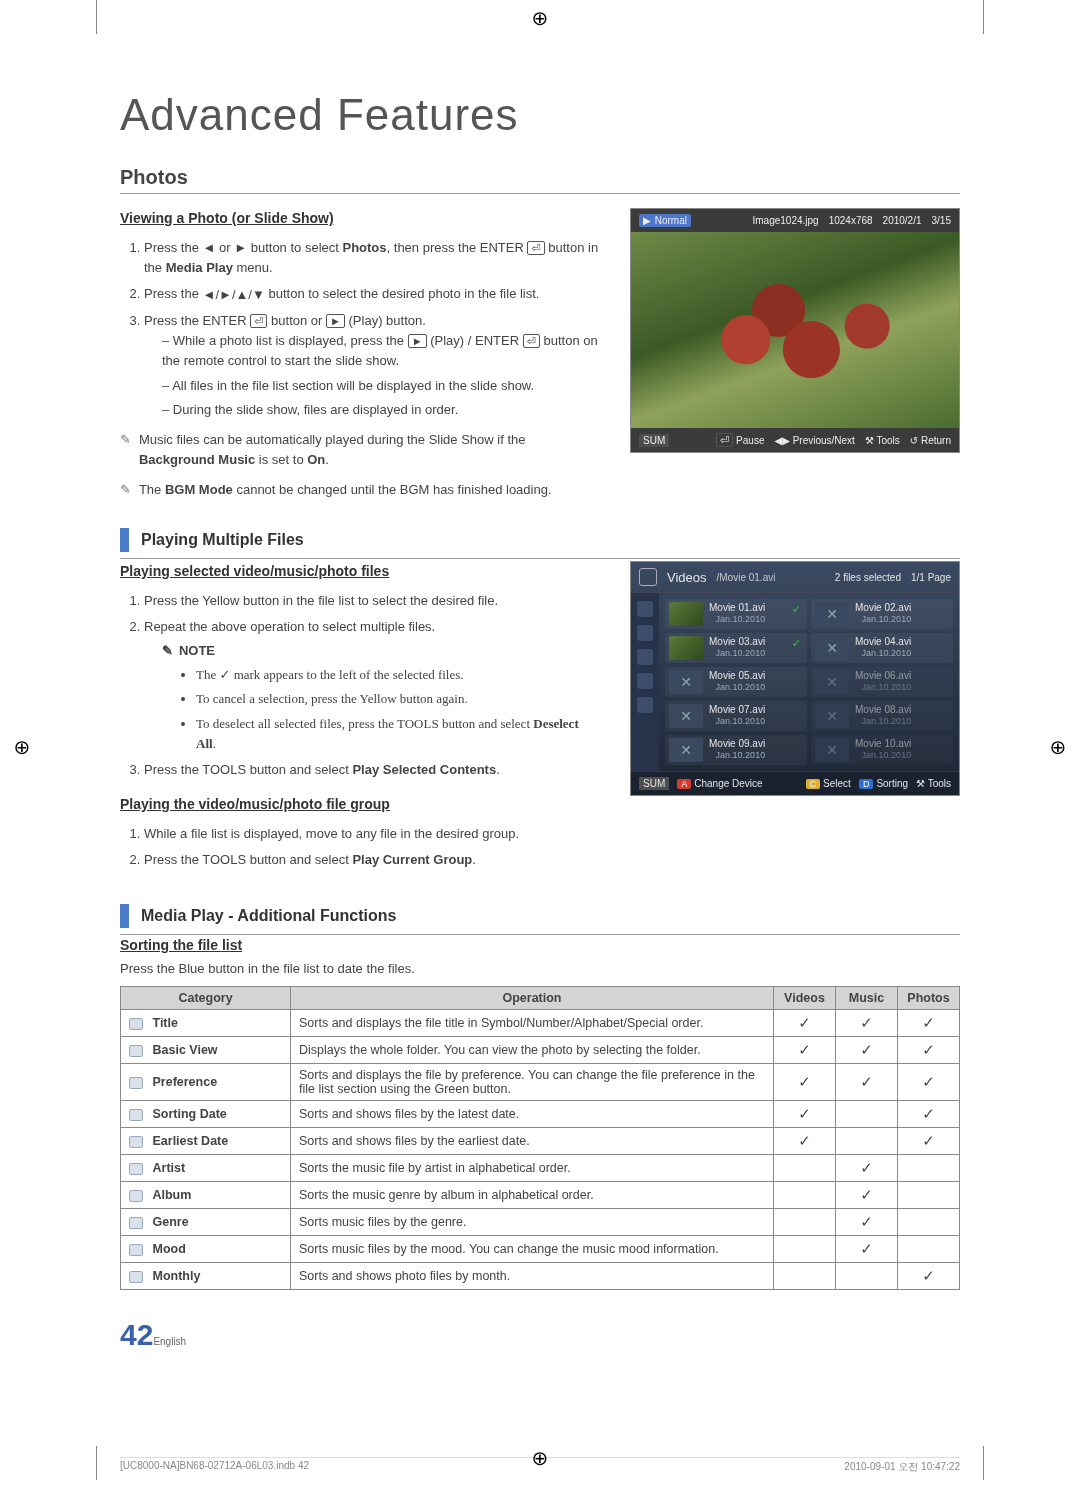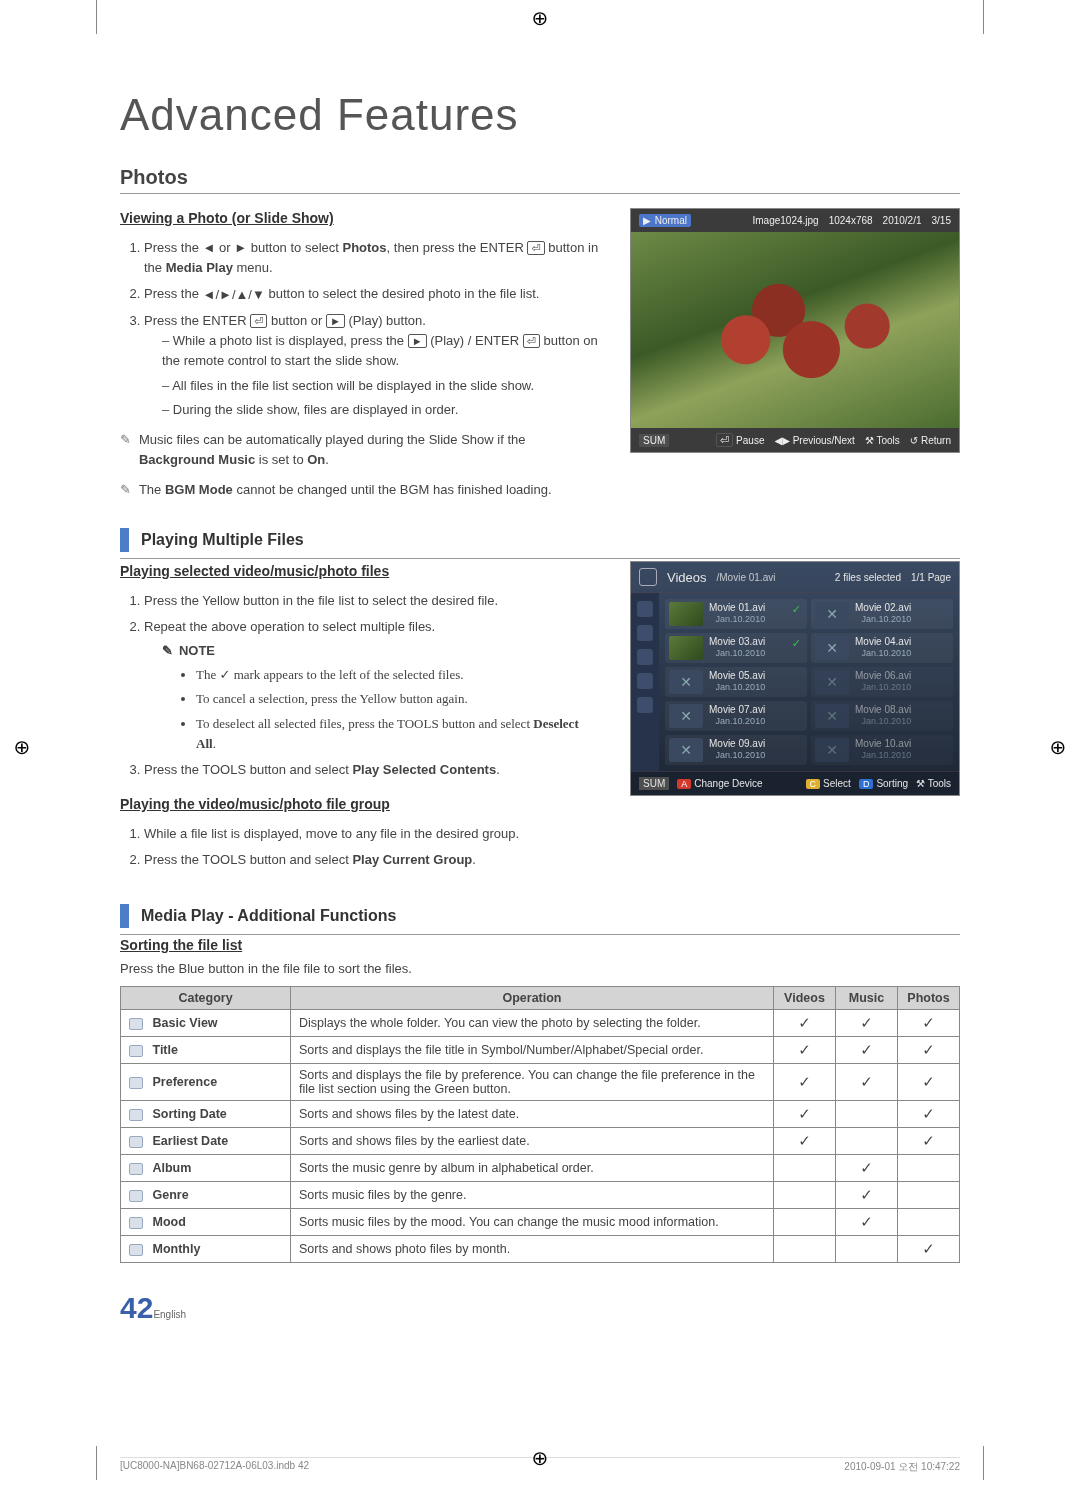--- a/index.html
+++ b/index.html
@@ -441,67 +441,74 @@
           <span><span>⚒</span> <span>Tools</span></span>
         </div>
       </div>
     </div>
   </div>
 
   <div class="bar-heading">
       <span>Media Play - Additional Functions</span>
     </div>
   <div class="subsection-title">Sorting the file list</div>
-  <div class="sort-intro">Press the Blue button in the file file to sort the files.</div>
+  <div class="sort-intro">Press the Blue button in the file list to date the files.</div>
 
   <table class="sort">
     <thead>
       <tr>
         <th>Category</th>
         <th>Operation</th>
         <th>Videos</th>
         <th>Music</th>
         <th>Photos</th>
       </tr>
     </thead>
     <tbody id="sort-body">
         <tr>
+          <td class="cat"><span class="cat-ico"></span> <b>Title</b></td>
+          <td class="op">Sorts and displays the file title in Symbol/Number/Alphabet/Special order.</td>
+          <td class="ck">✓</td>
+          <td class="ck">✓</td>
+          <td class="ck">✓</td>
+        </tr>
+        <tr>
           <td class="cat"><span class="cat-ico"></span> <b>Basic View</b></td>
           <td class="op">Displays the whole folder. You can view the photo by selecting the folder.</td>
           <td class="ck">✓</td>
           <td class="ck">✓</td>
           <td class="ck">✓</td>
         </tr>
         <tr>
-          <td class="cat"><span class="cat-ico"></span> <b>Title</b></td>
-          <td class="op">Sorts and displays the file title in Symbol/Number/Alphabet/Special order.</td>
-          <td class="ck">✓</td>
-          <td class="ck">✓</td>
-          <td class="ck">✓</td>
-        </tr>
-        <tr>
           <td class="cat"><span class="cat-ico"></span> <b>Preference</b></td>
           <td class="op">Sorts and displays the file by preference. You can change the file preference in the file list section using the Green button.</td>
           <td class="ck">✓</td>
           <td class="ck">✓</td>
           <td class="ck">✓</td>
         </tr>
         <tr>
           <td class="cat"><span class="cat-ico"></span> <b>Sorting Date</b></td>
           <td class="op">Sorts and shows files by the latest date.</td>
           <td class="ck">✓</td>
           <td class="ck"></td>
           <td class="ck">✓</td>
         </tr>
         <tr>
           <td class="cat"><span class="cat-ico"></span> <b>Earliest Date</b></td>
           <td class="op">Sorts and shows files by the earliest date.</td>
           <td class="ck">✓</td>
           <td class="ck"></td>
           <td class="ck">✓</td>
+        </tr>
+        <tr>
+          <td class="cat"><span class="cat-ico"></span> <b>Artist</b></td>
+          <td class="op">Sorts the music file by artist in alphabetical order.</td>
+          <td class="ck"></td>
+          <td class="ck">✓</td>
+          <td class="ck"></td>
         </tr>
         <tr>
           <td class="cat"><span class="cat-ico"></span> <b>Album</b></td>
           <td class="op">Sorts the music genre by album in alphabetical order.</td>
           <td class="ck"></td>
           <td class="ck">✓</td>
           <td class="ck"></td>
         </tr>
         <tr>
           <td class="cat"><span class="cat-ico"></span> <b>Genre</b></td>

